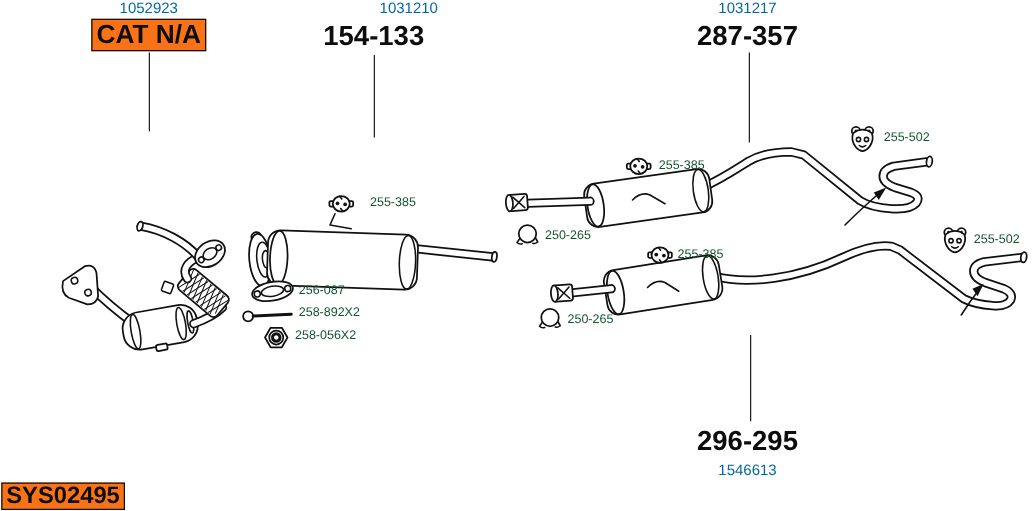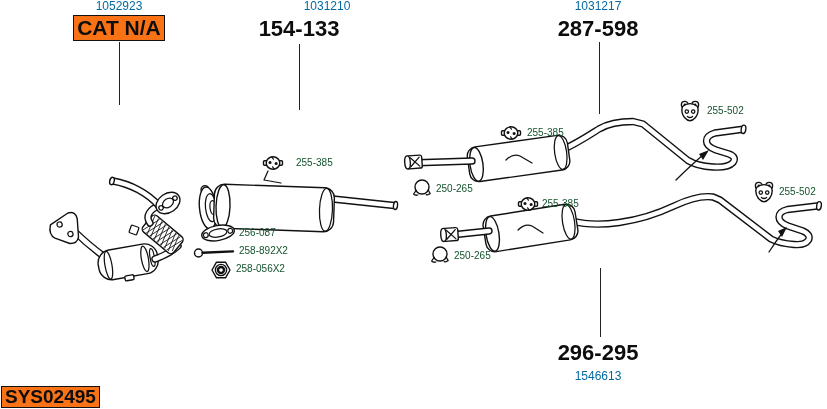--- a/index.html
+++ b/index.html
@@ -212,21 +212,21 @@
 
   <div class="code cx" style="left:119px;top:0px;">1052923</div>
   <div class="boxed" style="left:73px;top:15px;width:92px;height:26px;">
     <span style="font-size:21px;">CAT N/A</span>
   </div>
 
   <div class="code cx" style="left:299px;top:0px;margin-left:28px;">1031210</div>
   <div class="big cx" style="left:299px;top:17px;text-align:right;">154-133</div>
 
   <div class="code cx" style="left:598px;top:0px;">1031217</div>
-  <div class="big cx" style="left:598px;top:17px;">287-598</div>
+  <div class="big cx" style="left:598px;top:17px;">287-357</div>
 
   <div class="big cx" style="left:598px;top:341px;">296-295</div>
   <div class="code cx" style="left:598px;top:370px;">1546613</div>
 
   <div class="boxed" style="left:1px;top:386px;height:22px;padding:0 3px;">
     <span style="font-size:19px;">SYS02495</span>
   </div>
 
   <div class="plabel" style="left:296px;top:156px;">255-385</div>
   <div class="plabel" style="left:239px;top:226px;">256-087</div>

